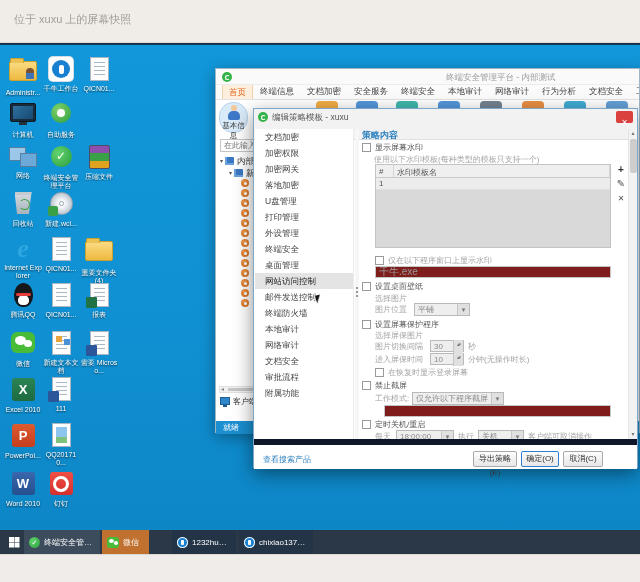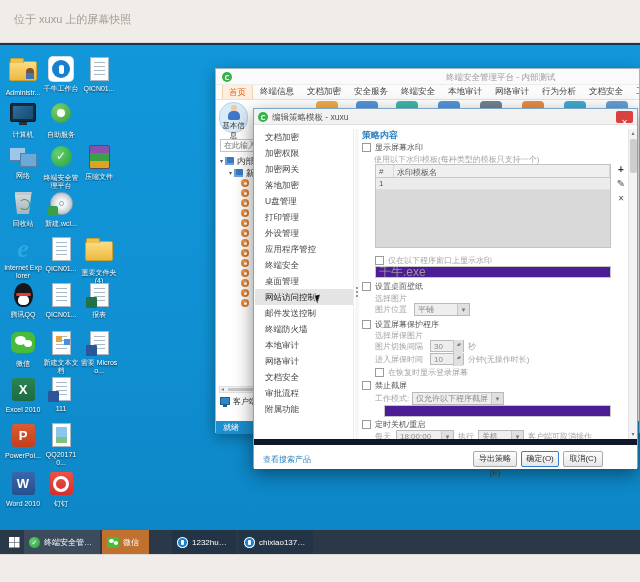--- a/index.html
+++ b/index.html
@@ -105,21 +105,21 @@
   .hscroll .th{position:absolute;left:8px;top:1px;width:26px;height:3px;background:#c6c6c6}
   .hscroll::before{content:"◂";position:absolute;left:1px;top:-2px;font-size:6px;color:#888}
   .client{position:absolute;left:4px;top:327px;height:12px;font-size:8px;color:#333;white-space:nowrap}
   .moni{display:inline-block;position:relative;width:10px;height:8px;background:#2f86c9;border:1px solid #1d5e93;margin-right:3px;vertical-align:-1px}
   .moni::after{content:"";position:absolute;left:2px;bottom:-3px;width:4px;height:2px;background:#1d5e93}
   .mw-status{position:absolute;left:0;top:352px;width:100%;height:13px;background:#1b8fd0;color:#fff;font-size:8px;line-height:13px;padding-left:7px}
 
   
   .dialog{position:absolute;left:253px;top:108px;width:385px;height:360px;background:#fff;
     border:1px solid #7da7c9;box-shadow:0 6px 18px rgba(0,0,0,.45)}
-  .dlg-title{position:absolute;left:0;top:0;width:100%;height:16px;background:#f2f2f2;border-bottom:1px solid #e0e0e0}
+  .dlg-title{position:absolute;left:0;top:0;width:100%;height:31px;background:#f2f2f2;border-bottom:1px solid #e0e0e0}
   .dlg-title .t{position:absolute;left:18px;top:3px;font-size:8.5px;color:#555}
   .dlg-close{position:absolute;right:4px;top:2px;width:17px;height:12px;background:#d9403e;border-radius:2px;
     color:#fff;text-align:center}
   .dlg-close::before{content:"✕";font-size:8px;line-height:12px}
   .dnav{position:absolute;left:1px;top:20px;width:99px;border-right:1px solid #ececec;height:310px;background:#fff}
   .dnav .it{height:16px;line-height:16px;padding-left:10px;font-size:8.5px;color:#444;white-space:nowrap}
   .dnav .it.sel{background:#e4e4e4;color:#222}
   .splitter{position:absolute;left:101px;top:20px;width:4px;height:310px;background:#f6f6f6}
   .splitter::before{content:"";position:absolute;left:1px;top:158px;width:2px;height:10px;
     background:repeating-linear-gradient(180deg,#9a9a9a 0 2px,transparent 2px 4px)}
@@ -134,21 +134,21 @@
   .wtable .hd{display:flex;height:13px;background:#efefef;border-bottom:1px solid #c9c9c9;color:#555}
   .wtable .hd span{padding:2px 3px;border-right:1px solid #d5d5d5}
   .wtable .hd .c1{width:18px}
   .wtable .rw{display:flex;height:12px;background:#ececec;color:#555;border-bottom:1px solid #dfdfdf}
   .wtable .rw span{padding:1px 3px}
   .wtable .rw .c1{width:18px}
   .actcol{position:absolute;left:361px;width:12px;text-align:center;color:#555;font-size:10px}
   .actcol.p1::before{content:"+";font-weight:bold;color:#333}
   .actcol.p2::before{content:"✎"}
   .actcol.p3::before{content:"✕";font-size:8px}
-  .tinput{position:absolute;height:12px;background:#4c1d95;border:1px solid #c6c6c6;font-size:12px;color:#999;
+  .tinput{position:absolute;height:12px;background:#7f1d1d;border:1px solid #c6c6c6;font-size:10px;color:#999;
     padding:0 3px;font-family:inherit}
   .dd{position:absolute;height:13px;background:#eee;border:1px solid #b9b9b9;font-size:8px;color:#8a8a8a;
     line-height:11px;padding:0 14px 0 3px;white-space:nowrap;overflow:hidden}
   .dd::after{content:"▾";position:absolute;right:0;top:0;width:11px;height:100%;background:#e0e0e0;
     border-left:1px solid #c6c6c6;font-size:7px;text-align:center;line-height:12px;color:#777}
   .spin{position:absolute;width:34px;height:12px;background:#eee;border:1px solid #b9b9b9;font-size:8px;color:#8a8a8a;
     line-height:11px;padding-left:3px}
   .spin::after{content:"▴▾";position:absolute;right:0;top:-1px;width:9px;font-size:5px;line-height:6px;color:#777;
     letter-spacing:-1px;word-break:break-all;background:#e0e0e0;height:12px;border-left:1px solid #c6c6c6;text-align:center;
     display:inline-block;white-space:normal;padding-top:1px}
@@ -426,21 +426,20 @@
     </div>
 
     <div class="dnav">
       <div class="it">文档加密</div>
       <div class="it">加密权限</div>
       <div class="it">加密网关</div>
       <div class="it">落地加密</div>
       <div class="it">U盘管理</div>
       <div class="it">打印管理</div>
       <div class="it">外设管理</div>
-      <div class="it">应用程序管控</div>
       <div class="it">终端安全</div>
       <div class="it">桌面管理</div>
       <div class="it sel">网站访问控制</div>
       <div class="it">邮件发送控制</div>
       <div class="it">终端防火墙</div>
       <div class="it">本地审计</div>
       <div class="it">网络审计</div>
       <div class="it">文档安全</div>
       <div class="it">审批流程</div>
       <div class="it">附属功能</div>

